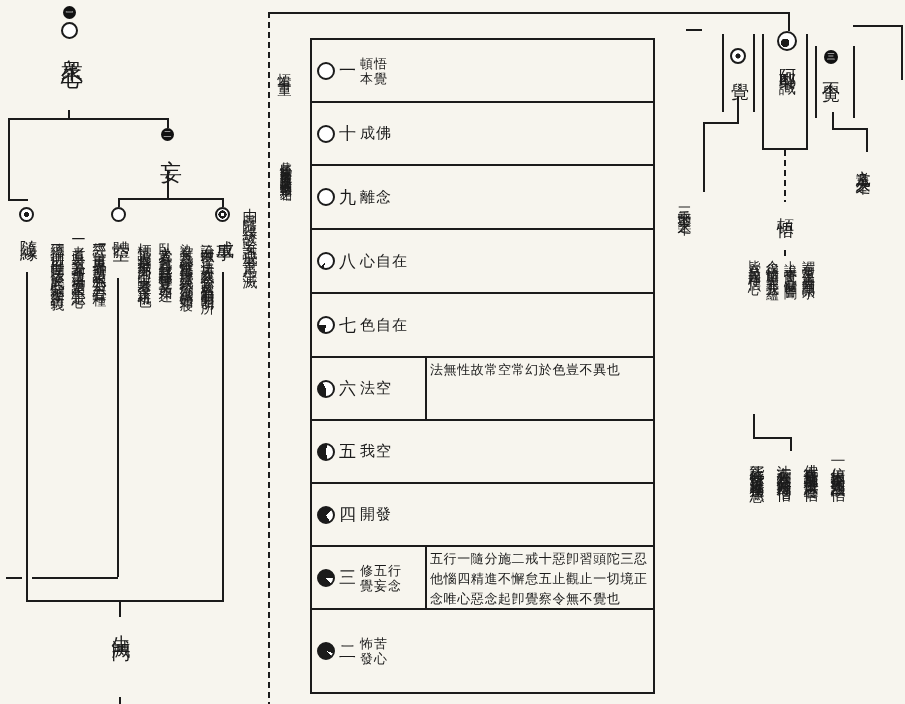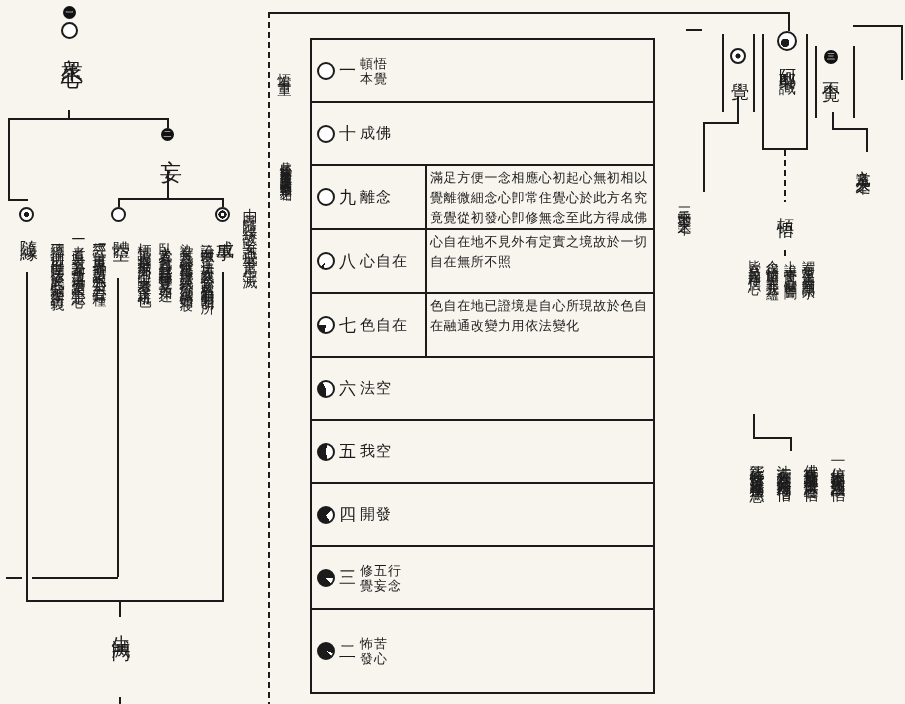--- a/index.html
+++ b/index.html
@@ -127,50 +127,48 @@
     </div>
   </div>
   <div class="row" style="top:166px;height:62px;">
     <div class="hcell">
       <span class="stage"></span>
       <span class="num">九</span>
       <span class="titles">
           <span class="t-one">離念</span>
         </span>
     </div>
-    <div class="ccell">滿足方便一念相應心初起心無初相以覺離微細念心卽常住覺心於此方名究竟覺從初發心卽修無念至此方得成佛</div>
   </div>
   <div class="row" style="top:230px;height:62px;">
     <div class="hcell">
       <span class="stage cr3"></span>
       <span class="num">八</span>
       <span class="titles">
           <span class="t-one">心自在</span>
         </span>
     </div>
-    <div class="ccell">心自在地不見外有定實之境故於一切自在無所不照</div>
   </div>
   <div class="row" style="top:294px;height:62px;">
     <div class="hcell">
       <span class="stage cr4"></span>
       <span class="num">七</span>
       <span class="titles">
           <span class="t-one">色自在</span>
         </span>
     </div>
-    <div class="ccell">色自在地已證境是自心所現故於色自在融通改變力用依法變化</div>
   </div>
   <div class="row" style="top:358px;height:61px;">
     <div class="hcell">
       <span class="stage cr5"></span>
       <span class="num">六</span>
       <span class="titles">
           <span class="t-one">法空</span>
         </span>
     </div>
+    <div class="ccell">法無性故常空常幻於色豈不異也</div>
   </div>
   <div class="row" style="top:421px;height:61px;">
     <div class="hcell">
       <span class="stage cr6"></span>
       <span class="num">五</span>
       <span class="titles">
           <span class="t-one">我空</span>
         </span>
     </div>
   </div>
@@ -185,20 +183,21 @@
   </div>
   <div class="row" style="top:547px;height:61px;">
     <div class="hcell">
       <span class="stage cr8"></span>
       <span class="num">三</span>
       <span class="titles">
           <span class="t-line">修五行</span>
           <span class="t-line">覺妄念</span>
         </span>
     </div>
+    <div class="ccell">五行一隨分施二戒十惡卽習頭陀三忍他惱四精進不懈怠五止觀止一切境正念唯心惡念起卽覺察令無不覺也</div>
   </div>
   <div class="row" style="top:610px;height:82px;">
     <div class="hcell">
       <span class="stage cr9"></span>
       <span class="num">二</span>
       <span class="titles">
           <span class="t-line">怖苦</span>
           <span class="t-line">發心</span>
         </span>
     </div>

